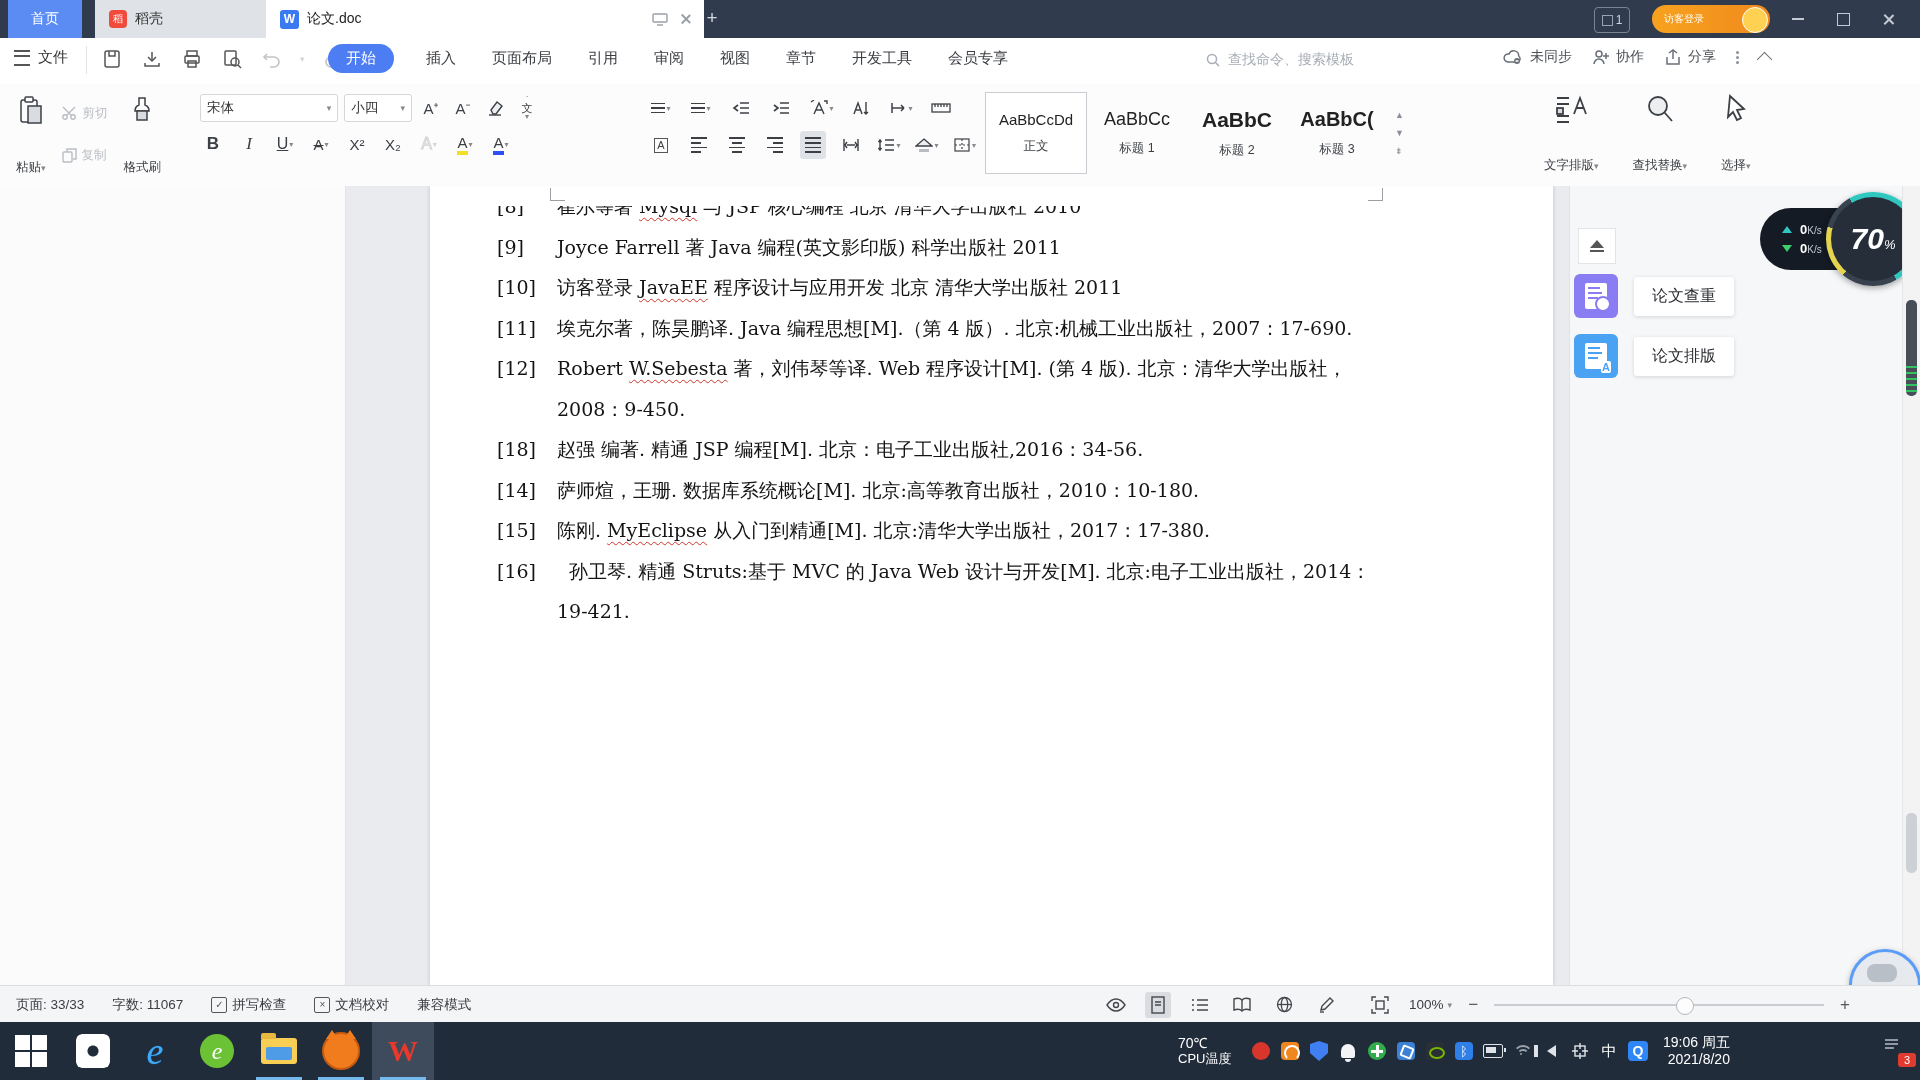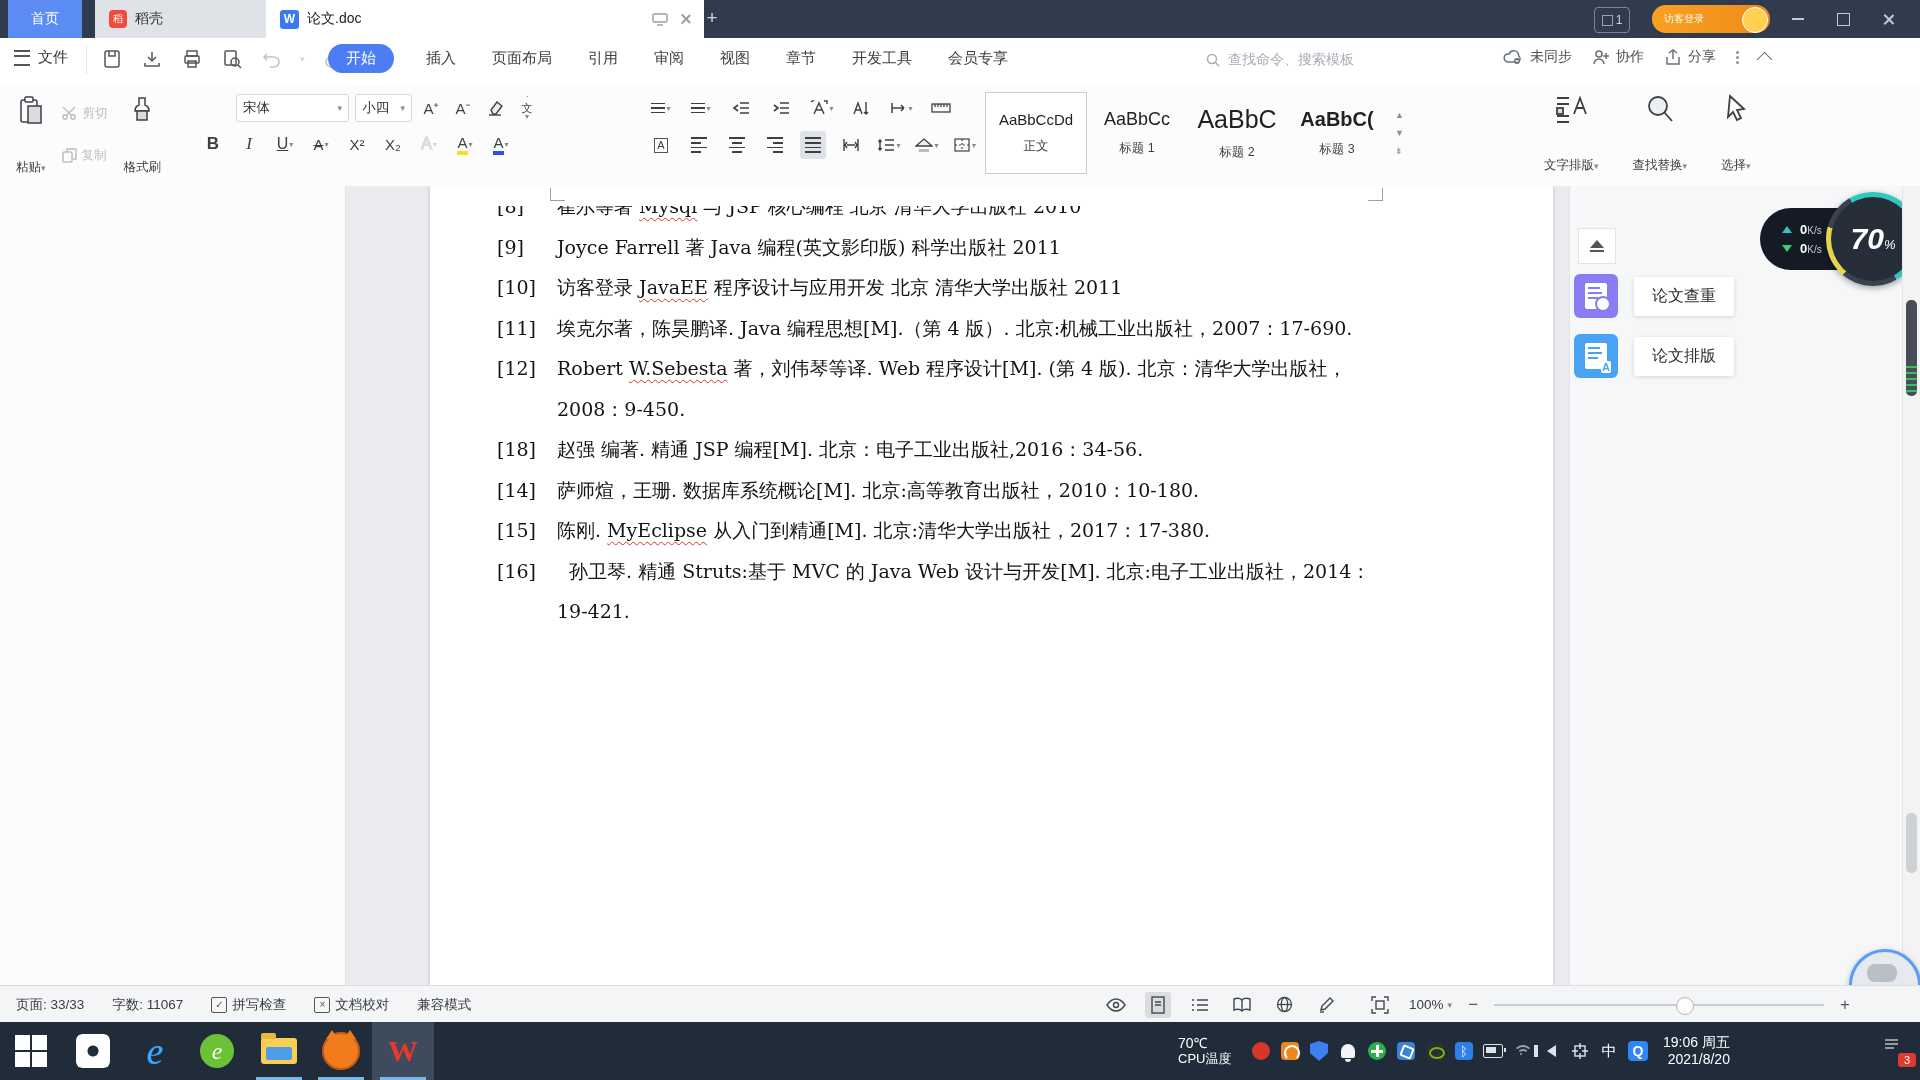--- a/index.html
+++ b/index.html
@@ -79,21 +79,21 @@
   .hl-pen{border-bottom:4px solid #f2e027;padding-bottom:0px;}
   .fc-a{border-bottom:4px solid #2f4ff0;}
   .boxA{border:1px solid #555;font-size:11px;padding:0 2px;line-height:13px;}
   #grp-para{position:absolute;left:648px;top:10px;width:330px;}
   .bars{display:inline-flex;flex-direction:column;gap:3px;}
   .bars i{height:1.6px;background:#3c4045;}
   .sel{background:#dfe2e6;border-radius:3px;}
   #grp-styles{position:absolute;left:985px;top:8px;display:flex;align-items:center;}
   .style-cell{width:100px;height:80px;display:flex;flex-direction:column;align-items:center;justify-content:center;gap:10px;}
   .style-prev{font-size:15px;color:#222;white-space:nowrap;}
-  .style-prev.h1{font-size:18px;}.style-prev.h2{font-size:25px;font-weight:normal;}.style-prev.h3{font-size:20px;font-weight:bold;}
+  .style-prev.h1{font-size:18px;}.style-prev.h2{font-size:21px;font-weight:bold;}.style-prev.h3{font-size:20px;font-weight:bold;}
   .style-name{font-size:12.5px;color:#3c4045;}
   .style-cell.selected{border:1px solid #c9ccd1;background:#fff;}
   .style-arrows{display:flex;flex-direction:column;gap:8px;margin-left:8px;color:#8a9099;font-size:9px;}
   #grp-big{position:absolute;left:1540px;top:8px;display:flex;gap:26px;}
   .big2{display:flex;flex-direction:column;align-items:center;justify-content:space-between;height:80px;padding:2px 4px;}
 
   
   #workspace{position:absolute;left:0;top:186px;width:1920px;height:799px;background:#e9ebee;overflow:hidden;}
   #leftpane{position:absolute;left:0;top:0;width:345px;height:799px;background:#fbfbfc;border-right:1px solid #e2e3e6;}
   #page{position:absolute;left:430px;top:0px;width:1123px;height:799px;background:#fff;
@@ -405,21 +405,21 @@
         <svg width="26" height="30" viewBox="0 0 26 30" fill="none" stroke="#3c4045" stroke-width="1.5">
           <path d="M10 2h6v7c3 1 4 3 4 6H6c0-3 1-5 4-6z"></path>
             <rect x="8" y="15" width="10" height="9" fill="#d9dce0" stroke="#3c4045"></rect>
           </svg>
         <span class="tb-label">格式刷</span>
       </div>
     </div>
 
     <div id="grp-font">
       <div class="row" style="gap:6px;">
-        <div class="combo" style="width:148px;margin-left:36px;">
+        <div class="combo" style="width:148px;">
           <span>宋体</span>
           <span class="tiny-arrow">▾</span>
         </div>
         <div class="combo" style="width:64px;">
           <span>小四</span>
           <span class="tiny-arrow">▾</span>
         </div>
         <span class="ic-btn">A⁺</span>
         <span class="ic-btn">A⁻</span>
         <span class="ic-btn">

